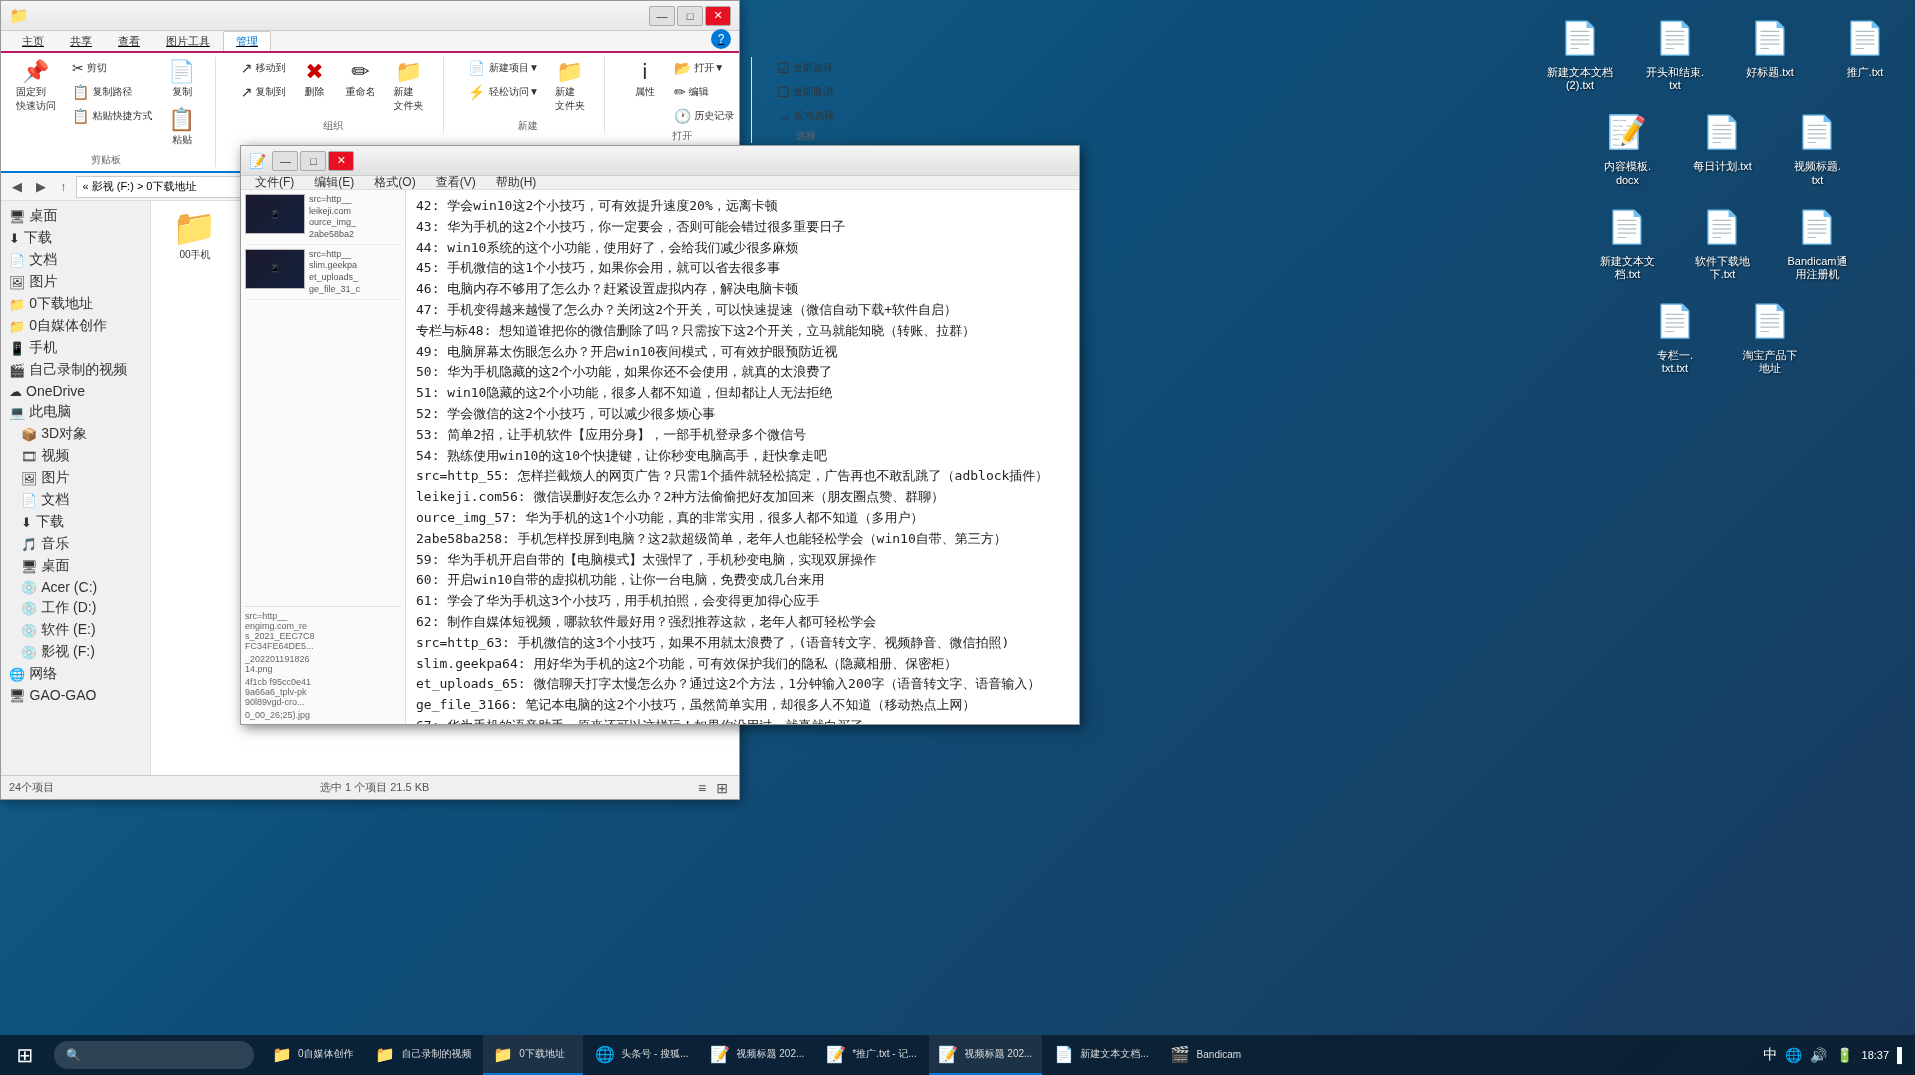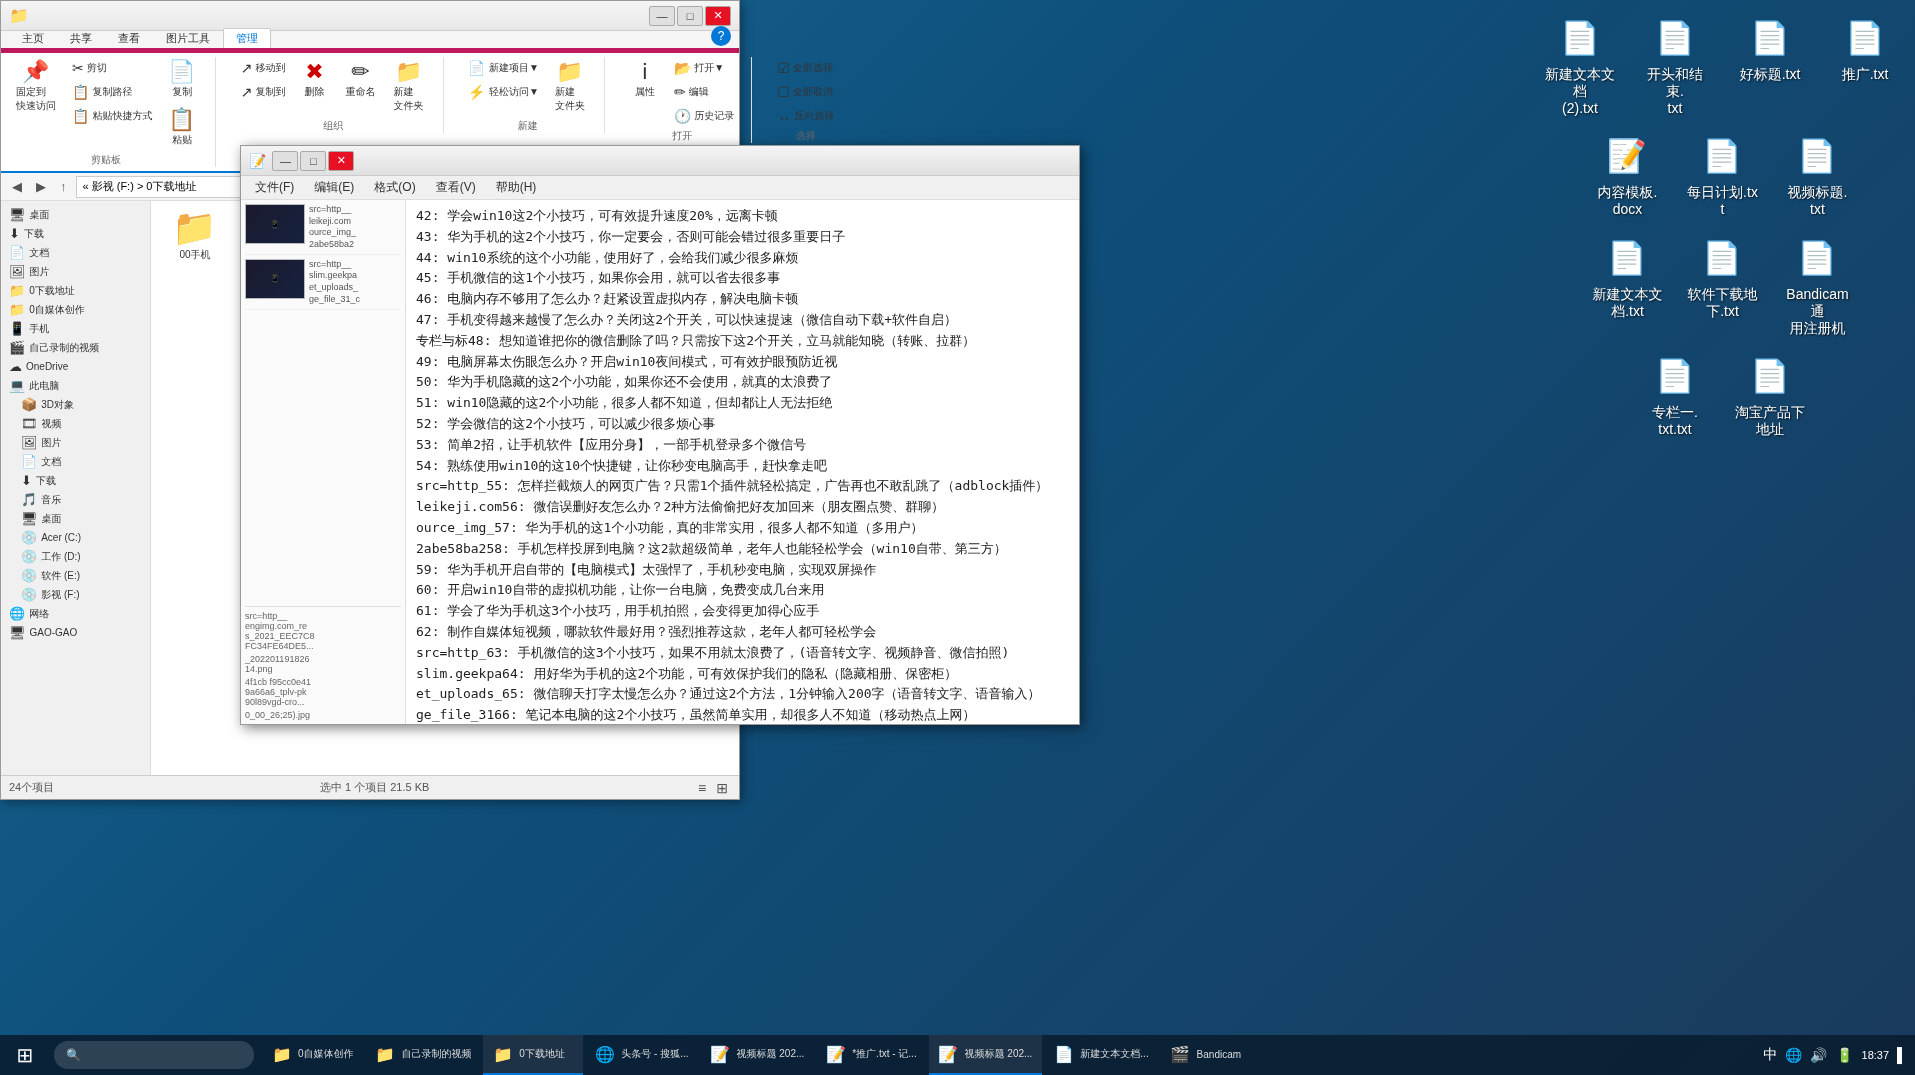--- a/index.html
+++ b/index.html
@@ -48,21 +48,21 @@
       width: 48px;
       height: 48px;
       display: flex;
       align-items: center;
       justify-content: center;
       font-size: 32px;
       margin-bottom: 4px;
     }
     .desktop-icon .icon-label {
       color: white;
-      font-size: 14px;
+      font-size: 11px;
       text-align: center;
       text-shadow: 1px 1px 2px rgba(0,0,0,0.8);
       word-break: break-all;
       line-height: 1.2;
     }
 
     
     .explorer-window {
       position: absolute;
       top: 0;
@@ -112,23 +112,24 @@
       cursor: pointer;
       color: #333;
     }
     .title-btn.close { background: #e81123; color: white; }
 
     
     .ribbon-tabs {
       background: #f5f5f5;
       display: flex;
       padding: 0 8px;
-      border-bottom: 5px solid #be185d;
+      border-bottom: 2px solid #be185d;
       height: 22px;
       align-items: flex-end;
+      text-decoration: underline;
     }
     .ribbon-tab {
       padding: 2px 12px;
       font-size: 11px;
       cursor: pointer;
       border: 1px solid transparent;
       border-bottom: none;
       border-radius: 2px 2px 0 0;
       color: #333;
     }
@@ -256,21 +257,21 @@
     }
     .sidebar-item {
       display: flex;
       align-items: center;
       padding: 2px 8px;
       cursor: pointer;
       gap: 4px;
       color: #333;
     }
     .sidebar-item .si-icon { font-size: 13px; }
-    .sidebar-item .si-label { font-size: 10px; }
+    .sidebar-item .si-label { font-size: 14px; }
     .sidebar-item.indent { padding-left: 20px; }
 
     
     .file-list {
       flex: 1;
       background: white;
       overflow-y: auto;
       padding: 4px;
     }
     .file-grid {
@@ -346,21 +347,21 @@
     .notepad-title-text {
       font-size: 12px;
       color: #333;
       flex: 1;
     }
     .notepad-menu {
       background: #f0f0f0;
       border-bottom: 1px solid #ddd;
       display: flex;
       padding: 0 4px;
-      height: 24px;
+      height: 14px;
       align-items: center;
     }
     .menu-item {
       padding: 2px 10px;
       font-size: 12px;
       cursor: pointer;
       color: #333;
       border-radius: 2px;
     }
     .notepad-content {

